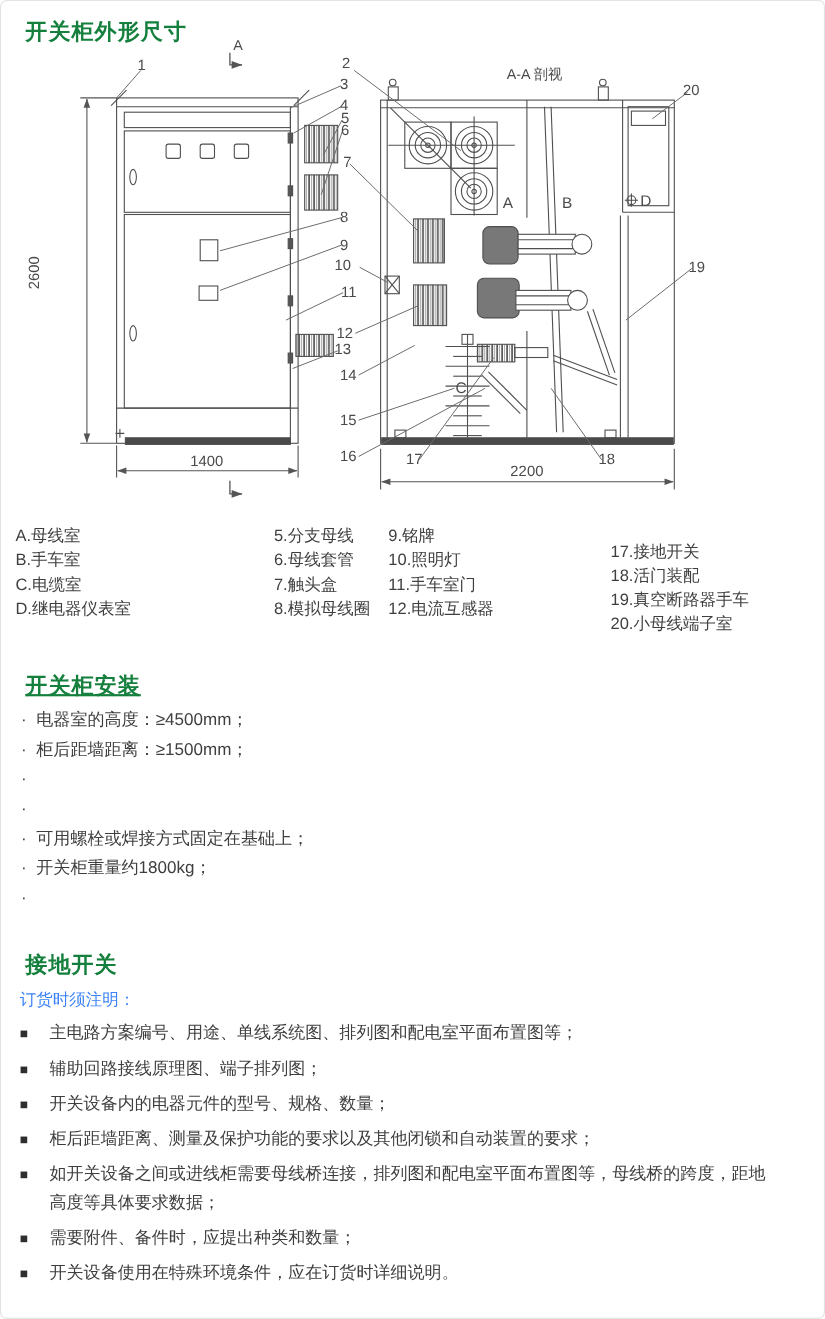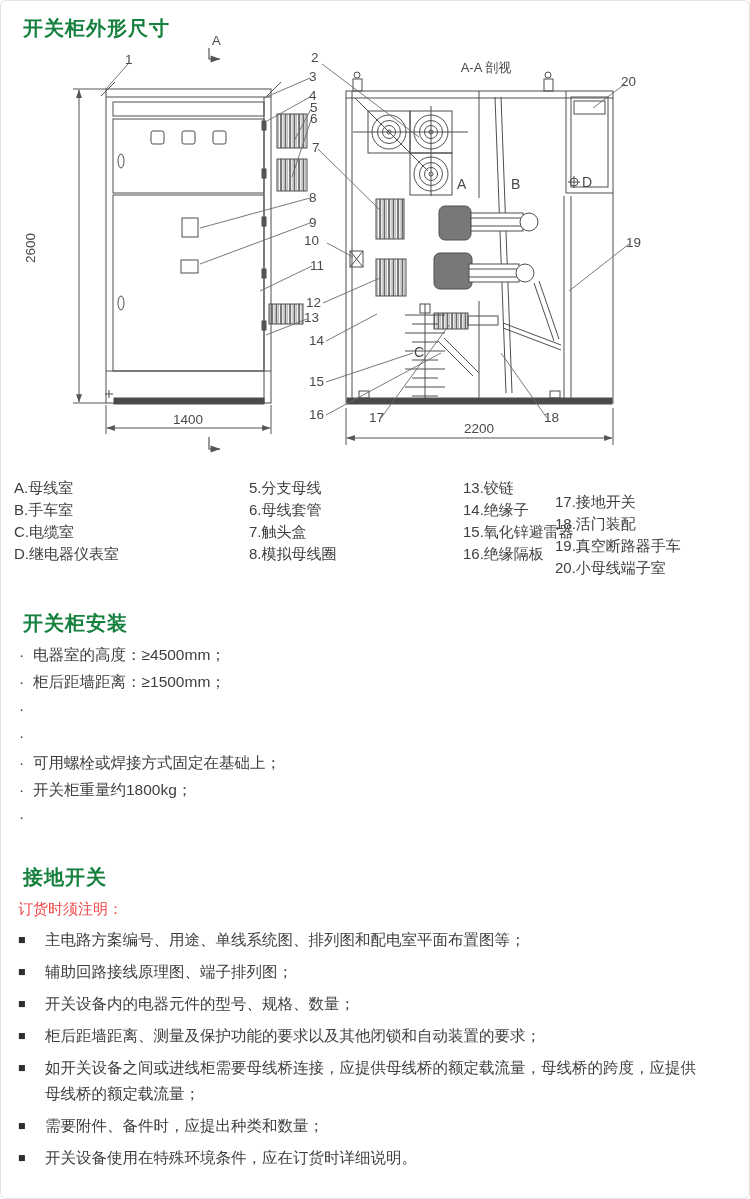--- a/index.html
+++ b/index.html
@@ -1,30 +1,30 @@
 <!DOCTYPE html>
 <html><head>
 <meta charset="utf-8">
 <style>
   html,body{margin:0;padding:0;background:#ffffff;}
   .page{position:relative;width:750px;height:1199px;background:#fff;font-family:"Liberation Sans","DejaVu Sans",sans-serif;color:#3e3e3e;overflow:hidden;border:1px solid #e3e3e3;border-radius:6px;box-sizing:border-box;}
   .sec-title{position:absolute;left:22px;font-size:20px;font-weight:700;color:#15803d;letter-spacing:1px;}
   #t-dims{top:14px;}
-  #t-install{top:609px;}
+  #t-install{top:609px;text-decoration:underline;}
   #t-order{top:863px;}
   svg{position:absolute;top:0;left:0;}
   svg text{font-family:"Liberation Sans","DejaVu Sans",sans-serif;fill:#4a4a4a;}
   .legend{position:absolute;top:476px;left:0;width:750px;height:96px;font-size:15px;color:#3f3f3f;}
   .lcol{position:absolute;top:0;}
   .lcol div{line-height:22px;height:22px;white-space:nowrap;}
   .c1{left:13px;} .c2{left:130px;} .c3{left:248px;} .c4{left:352px;} .c5{left:462px;} .c6{left:554px;margin-top:14px;}
   .inst-list{position:absolute;top:645px;left:18px;width:700px;}
   .inst-item{display:flex;font-size:15.5px;line-height:17px;margin-bottom:10px;color:#3e3e3e;}
   .inst-item .dot{width:14px;flex:0 0 14px;text-align:left;}
-  .ord-intro{position:absolute;top:899px;left:17px;font-size:15px;color:#ef4444;}
+  .ord-intro{position:absolute;top:899px;left:17px;font-size:15px;color:#3b82f6;}
   .ord-list{position:absolute;top:926px;left:17px;width:687px;}
   .ord-item{display:flex;font-size:15.5px;line-height:26px;margin-bottom:6px;color:#3e3e3e;}
   .ord-item .sq{width:27px;flex:0 0 27px;font-size:12.5px;color:#2e2e2e;}
   .ord-item .txt{width:660px;}
 </style>
 </head>
 <body>
 
 <div class="page">
 
@@ -243,25 +243,25 @@
       <div>B.手车室</div>
       <div>C.电缆室</div>
       <div>D.继电器仪表室</div>
     </div>
     <div class="lcol c3">
       <div>5.分支母线</div>
       <div>6.母线套管</div>
       <div>7.触头盒</div>
       <div>8.模拟母线圈</div>
     </div>
-    <div class="lcol c5">
-      <div>13.铰链</div>
-      <div>14.绝缘子</div>
-      <div>15.氧化锌避雷器</div>
-      <div>16.绝缘隔板</div>
+    <div class="lcol c4">
+      <div>9.铭牌</div>
+      <div>10.照明灯</div>
+      <div>11.手车室门</div>
+      <div>12.电流互感器</div>
     </div>
     <div class="lcol c6">
       <div>17.接地开关</div>
       <div>18.活门装配</div>
       <div>19.真空断路器手车</div>
       <div>20.小母线端子室</div>
     </div>
   </div>
 
   <div class="sec-title" id="t-install">开关柜安装</div>
@@ -307,21 +307,21 @@
     <div class="ord-item">
         <span class="sq">■</span>
         <span class="txt">开关设备内的电器元件的型号、规格、数量；</span>
       </div>
     <div class="ord-item">
         <span class="sq">■</span>
         <span class="txt">柜后距墙距离、测量及保护功能的要求以及其他闭锁和自动装置的要求；</span>
       </div>
     <div class="ord-item">
         <span class="sq">■</span>
-        <span class="txt">如开关设备之间或进线柜需要母线桥连接，应提供母线桥的额定载流量，母线桥的跨度，应提供母线桥的额定载流量；</span>
+        <span class="txt">如开关设备之间或进线柜需要母线桥连接，排列图和配电室平面布置图等，母线桥的跨度，距地高度等具体要求数据；</span>
       </div>
     <div class="ord-item">
         <span class="sq">■</span>
         <span class="txt">需要附件、备件时，应提出种类和数量；</span>
       </div>
     <div class="ord-item">
         <span class="sq">■</span>
         <span class="txt">开关设备使用在特殊环境条件，应在订货时详细说明。</span>
       </div>
   </div>

